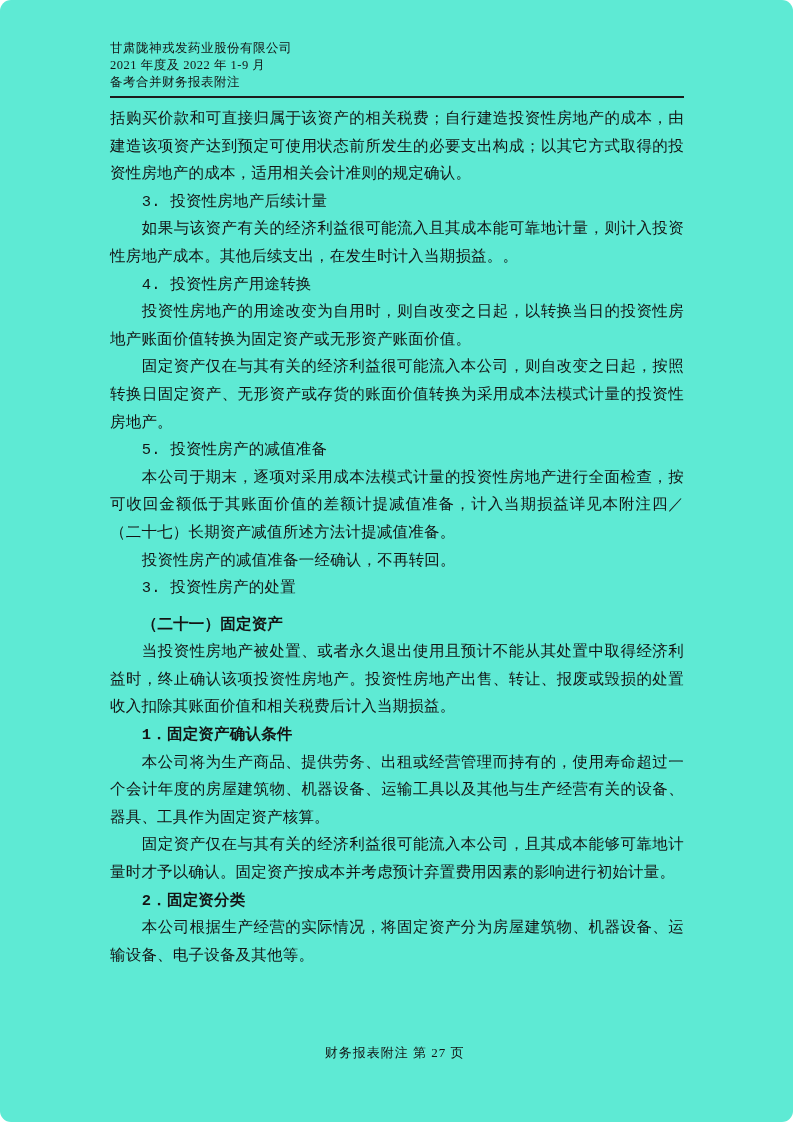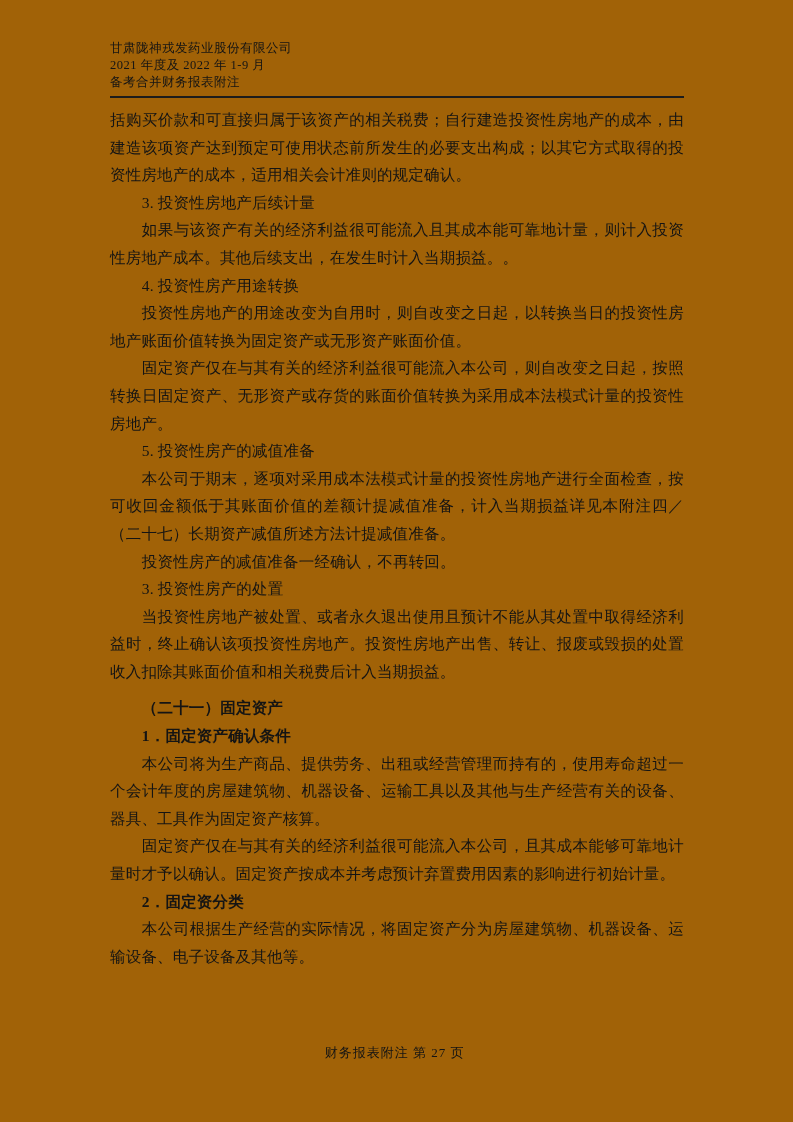--- a/index.html
+++ b/index.html
@@ -1,44 +1,46 @@
 <!DOCTYPE html>
 <html><head>
 <meta charset="utf-8">
 <style>
   html, body { margin: 0; padding: 0; background: #ffffff; }
   .page {
     position: relative;
     width: 793px;
     height: 1122px;
-    background: #a16207;
+    background: #5eead4;
     box-sizing: border-box;
     padding: 40px 109px 0 110px;
     font-family: "Liberation Serif", serif;
     color: #141414;
     overflow: hidden;
+    border-radius: 11px;
   }
   .hdr-line {
     font-size: 12.5px;
     line-height: 17px;
     letter-spacing: 0.5px;
     white-space: nowrap;
   }
   hr.header-rule {
     border: 0;
     border-top: 2px solid #1c1c1c;
     margin: 5px 0 8px 0;
   }
   .para {
     margin: 0;
     font-size: 15.5px;
     line-height: 27.6px;
     text-align: justify;
     text-indent: 2.05em;
     letter-spacing: 0.2px;
+    font-family: Liberation Mono, monospace;
   }
   .para.no-indent { text-indent: 0; }
   .para.bold { font-weight: 700; }
   .para.space-before { margin-top: 9px; }
   .page-footer {
     position: absolute;
     left: 0;
     right: 4px;
     bottom: 60px;
     text-align: center;
@@ -64,22 +66,22 @@
       <p class="para no-indent">括购买价款和可直接归属于该资产的相关税费；自行建造投资性房地产的成本，由建造该项资产达到预定可使用状态前所发生的必要支出构成；以其它方式取得的投资性房地产的成本，适用相关会计准则的规定确认。</p>
       <p class="para">3. 投资性房地产后续计量</p>
       <p class="para">如果与该资产有关的经济利益很可能流入且其成本能可靠地计量，则计入投资性房地产成本。其他后续支出，在发生时计入当期损益。。</p>
       <p class="para">4. 投资性房产用途转换</p>
       <p class="para">投资性房地产的用途改变为自用时，则自改变之日起，以转换当日的投资性房地产账面价值转换为固定资产或无形资产账面价值。</p>
       <p class="para">固定资产仅在与其有关的经济利益很可能流入本公司，则自改变之日起，按照转换日固定资产、无形资产或存货的账面价值转换为采用成本法模式计量的投资性房地产。</p>
       <p class="para">5. 投资性房产的减值准备</p>
       <p class="para">本公司于期末，逐项对采用成本法模式计量的投资性房地产进行全面检查，按可收回金额低于其账面价值的差额计提减值准备，计入当期损益详见本附注四／（二十七）长期资产减值所述方法计提减值准备。</p>
       <p class="para">投资性房产的减值准备一经确认，不再转回。</p>
       <p class="para">3. 投资性房产的处置</p>
+      <p class="para bold space-before">（二十一）固定资产</p>
       <p class="para">当投资性房地产被处置、或者永久退出使用且预计不能从其处置中取得经济利益时，终止确认该项投资性房地产。投资性房地产出售、转让、报废或毁损的处置收入扣除其账面价值和相关税费后计入当期损益。</p>
-      <p class="para bold space-before">（二十一）固定资产</p>
       <p class="para bold">1．固定资产确认条件</p>
       <p class="para">本公司将为生产商品、提供劳务、出租或经营管理而持有的，使用寿命超过一个会计年度的房屋建筑物、机器设备、运输工具以及其他与生产经营有关的设备、器具、工具作为固定资产核算。</p>
       <p class="para">固定资产仅在与其有关的经济利益很可能流入本公司，且其成本能够可靠地计量时才予以确认。固定资产按成本并考虑预计弃置费用因素的影响进行初始计量。</p>
       <p class="para bold">2．固定资分类</p>
       <p class="para">本公司根据生产经营的实际情况，将固定资产分为房屋建筑物、机器设备、运输设备、电子设备及其他等。</p>
     </main>
 
   <div class="page-footer">
     <span>财务报表附注 第 27 页</span>
   </div>

